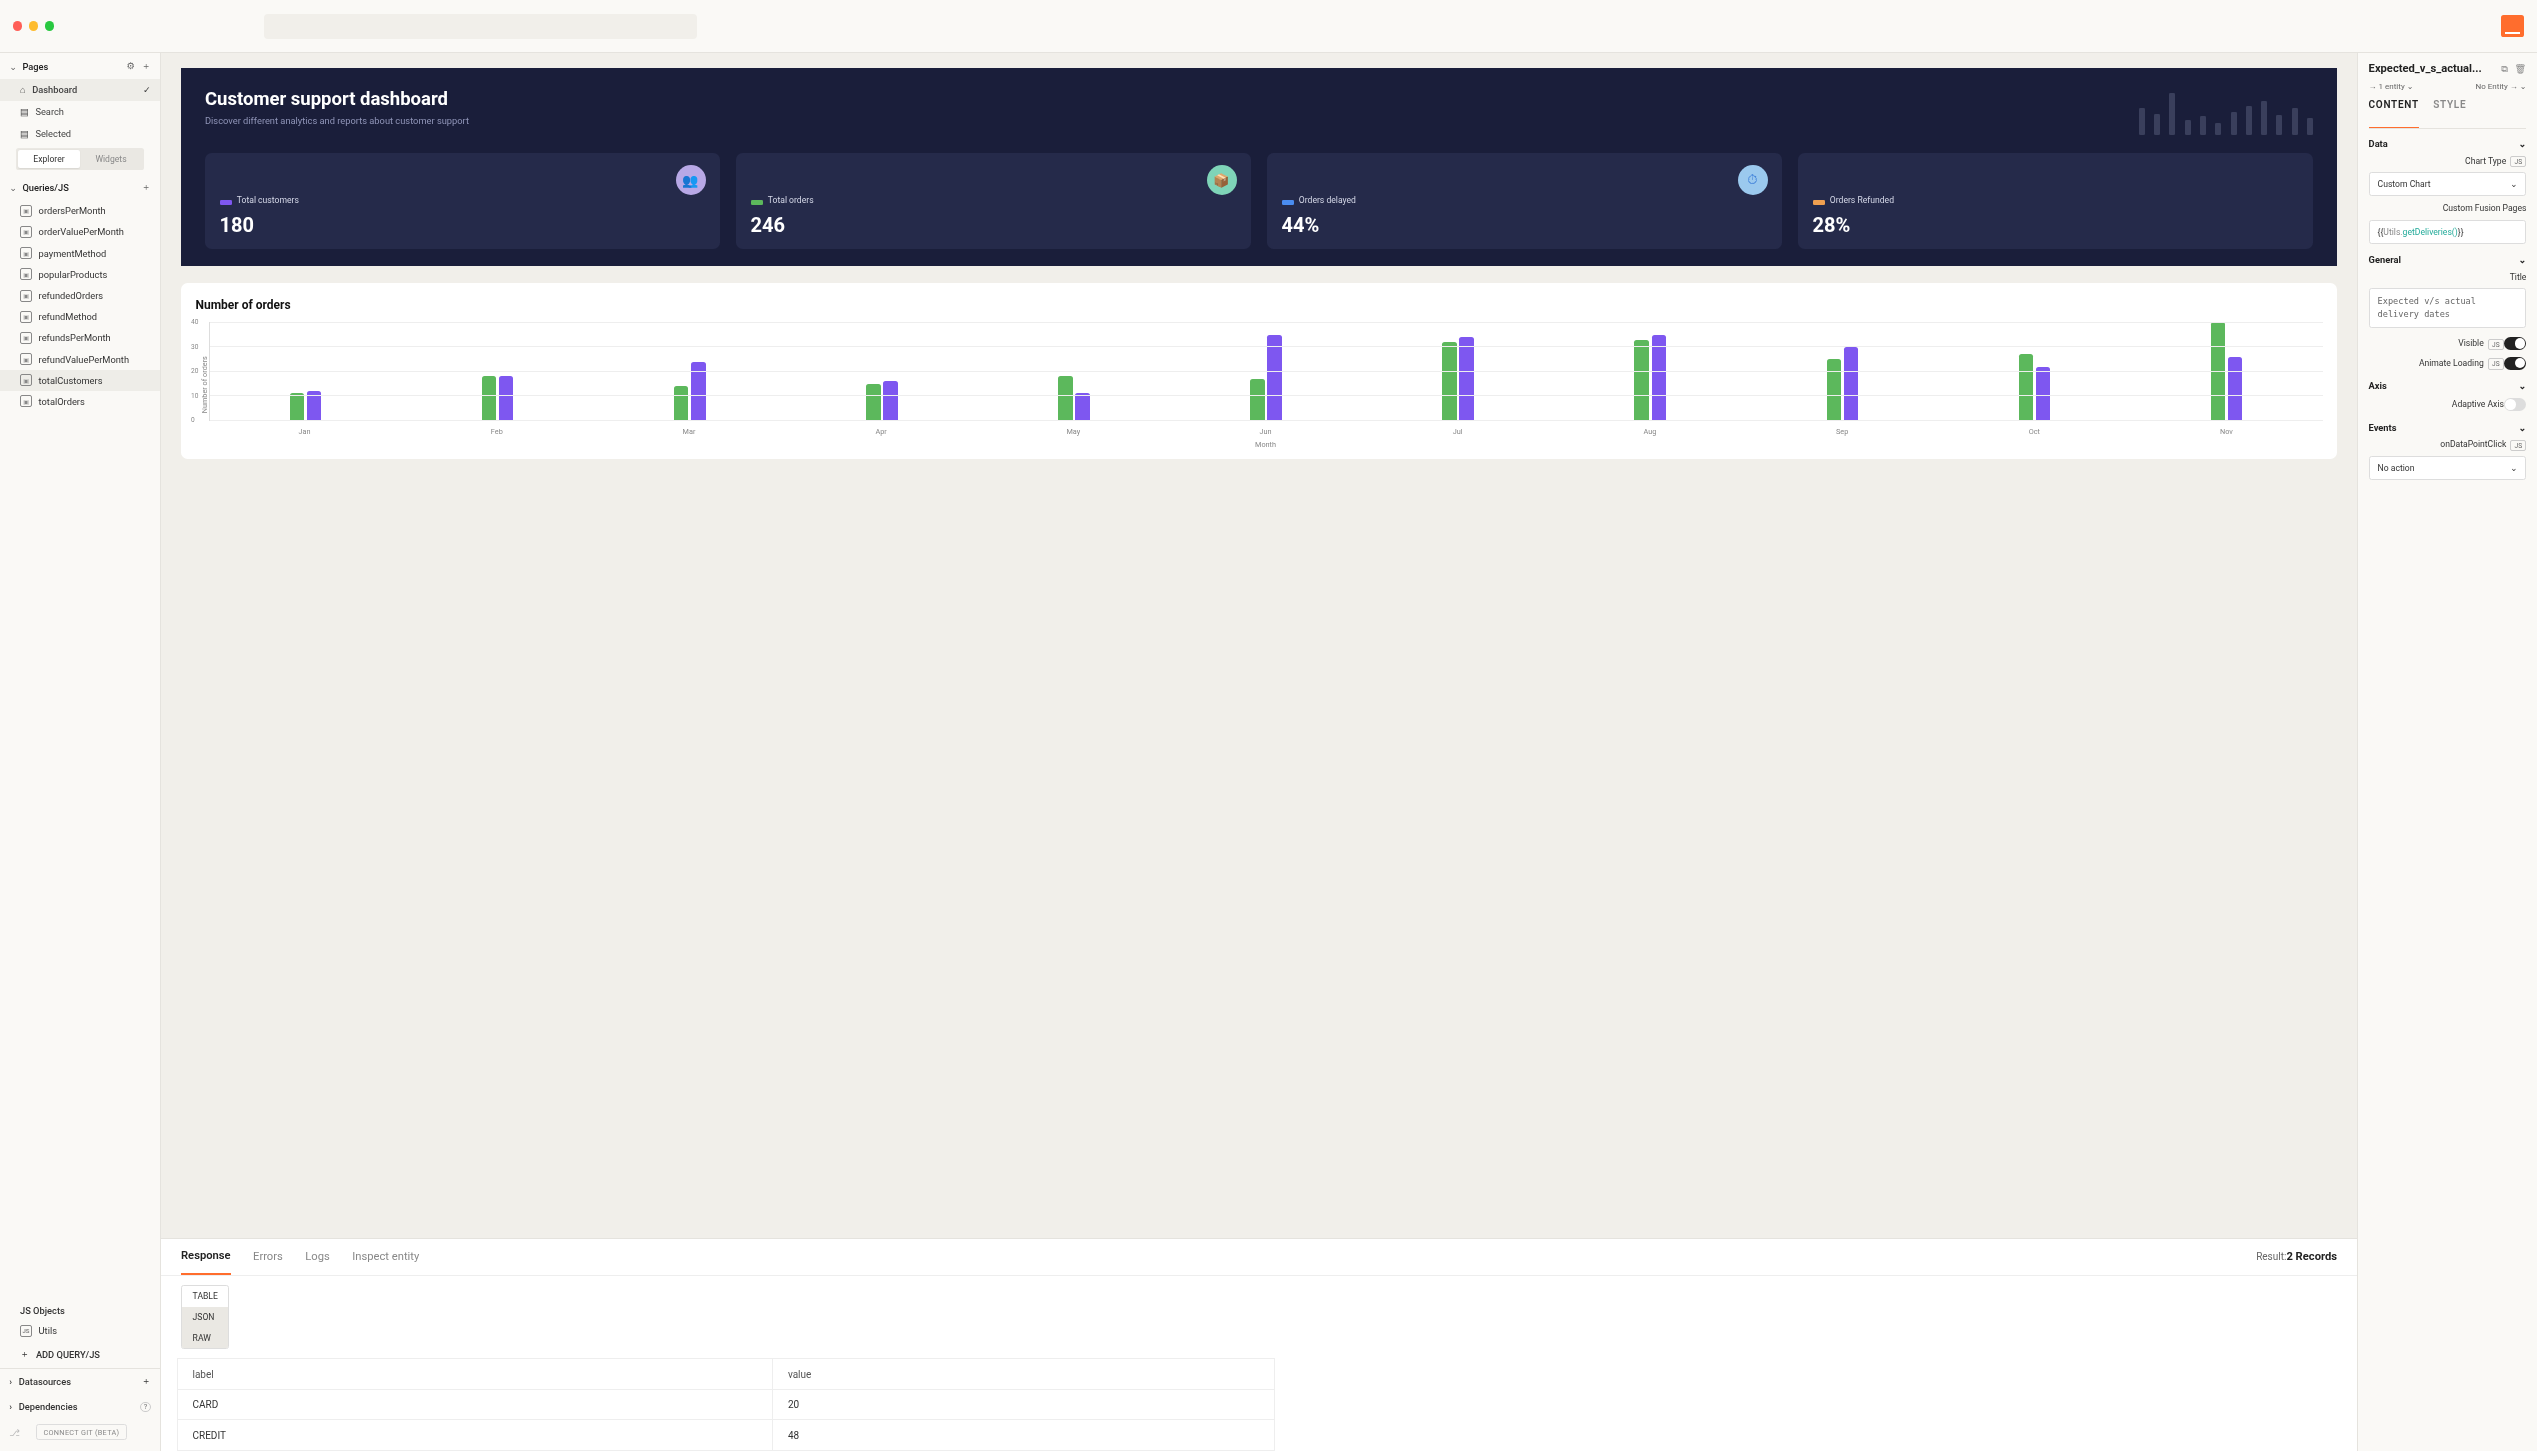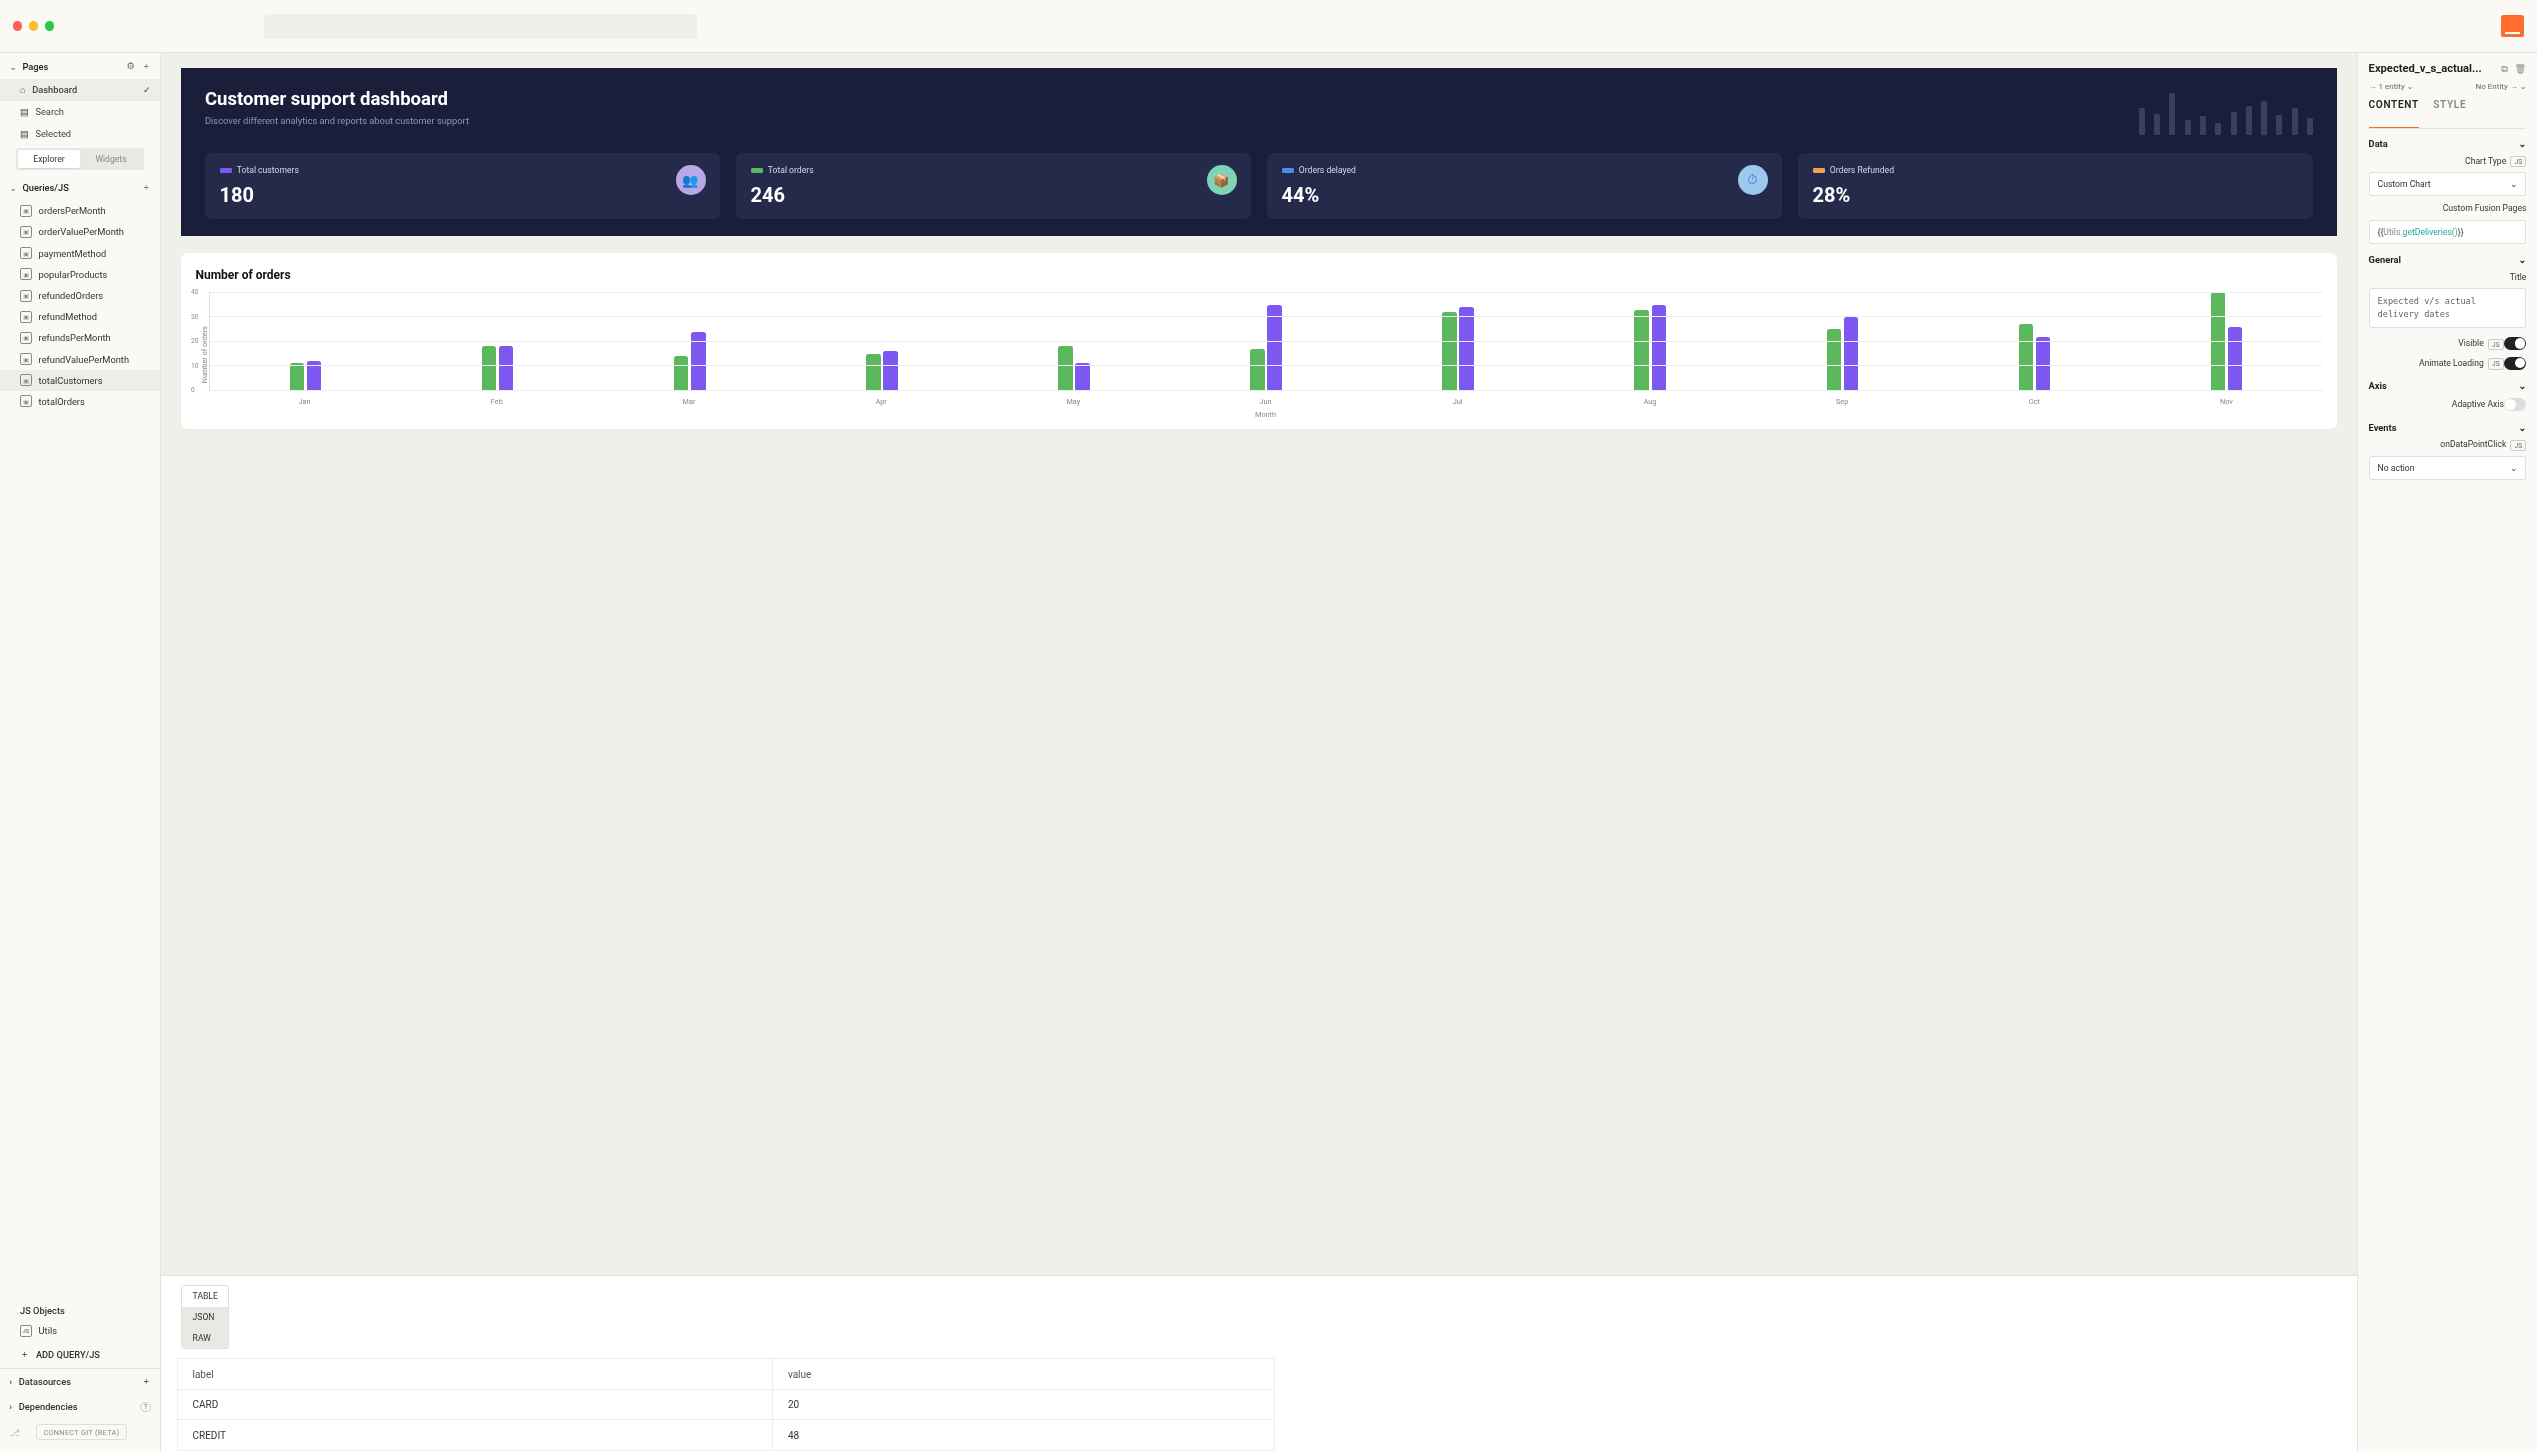--- a/index.html
+++ b/index.html
@@ -37,21 +37,21 @@
 .main { flex: 1; background: #F1EFEA; overflow: auto; display: flex; flex-direction: column; }
 .canvas { padding: 14.5px 20px; flex: 1; }
 .hero { background: #1A1E3A; border-radius: 0; padding: 20px 24px 17px; color: white; }
 .hero-top { display: flex; justify-content: space-between; }
 .hero h1 { font-size: 18.5px; font-weight: 700; margin-bottom: 5.3px; }
 .hero .sub { color: #9095B8; font-size: 9.3px; }
 .mini-bars { display: flex; gap: 9.3px; align-items: flex-end; padding-top: 5.3px; }
 .mini-bars .mb { width: 6px; background: #3A3F5C; border-radius: 1.3px; }
 .kpi-row { display: flex; gap: 16px; margin-top: 18.5px; }
 .kpi { flex: 1; background: #252A4A; border-radius: 6.6px; padding: 12px 14.5px; display: flex; justify-content: space-between; align-items: flex-start; }
-.kpi .lbl { font-size: 8.6px; color: #D5D8E8; display: flex; align-items: center; gap: 5.3px; }
+.kpi .lbl { font-size: 8.6px; color: #D5D8E8; display: flex; align-items: flex-end; gap: 5.3px; margin-top: 30px; }
 .kpi .pill { width: 12px; height: 5.3px; border-radius: 1.3px; display: inline-block; }
 .kpi .val { font-size: 20px; font-weight: 700; margin-top: 8px; }
 .kpi .ico { width: 30px; height: 30px; border-radius: 50%; display: flex; align-items: center; justify-content: center; font-size: 13.2px; }
 .chart-sec { margin-top: 17px; background: white; border-radius: 6.6px; padding: 14.5px 0 10.6px; }
 .chart-sec h2 { font-size: 12px; font-weight: 700; color: #111; padding: 0 14.5px; margin-bottom: 10.6px; }
 .chart-wrap { display: flex; padding: 0 14.5px; }
 .y-axis-label { writing-mode: vertical-rl; transform: rotate(180deg); font-size: 7.3px; color: #888; text-align: center; padding-right: 4px; }
 .chart-area { flex: 1; }
 .plot { display: flex; align-items: flex-end; height: 99px; border-left: 0.7px solid #ddd; border-bottom: 0.7px solid #ddd; position: relative; }
 .grid-line { position: absolute; left: 0; right: 0; height: 0.7px; background: #eee; }
@@ -353,20 +353,29 @@
                 <div>Oct</div>
                 <div>Nov</div>
               </div>
             <div class="x-axis-label">Month</div>
           </div>
         </div>
       </div>
     </div>
 
     <div class="bottom-panel">
+      <div class="bp-tabs">
+        <div class="bp-tab active">Response</div>
+        <div class="bp-tab">Errors</div>
+        <div class="bp-tab">Logs</div>
+        <div class="bp-tab">Inspect entity</div>
+        <div class="bp-result">
+          <span>Result:</span><b>2 Records</b>
+        </div>
+      </div>
       <div class="view-toggle">
         <div class="vt">TABLE</div>
         <div class="vt active">JSON</div>
         <div class="vt active">RAW</div>
       </div>
       <table class="data-table">
         <thead>
             <tr>
           <th>label</th>
           <th>value</th>

